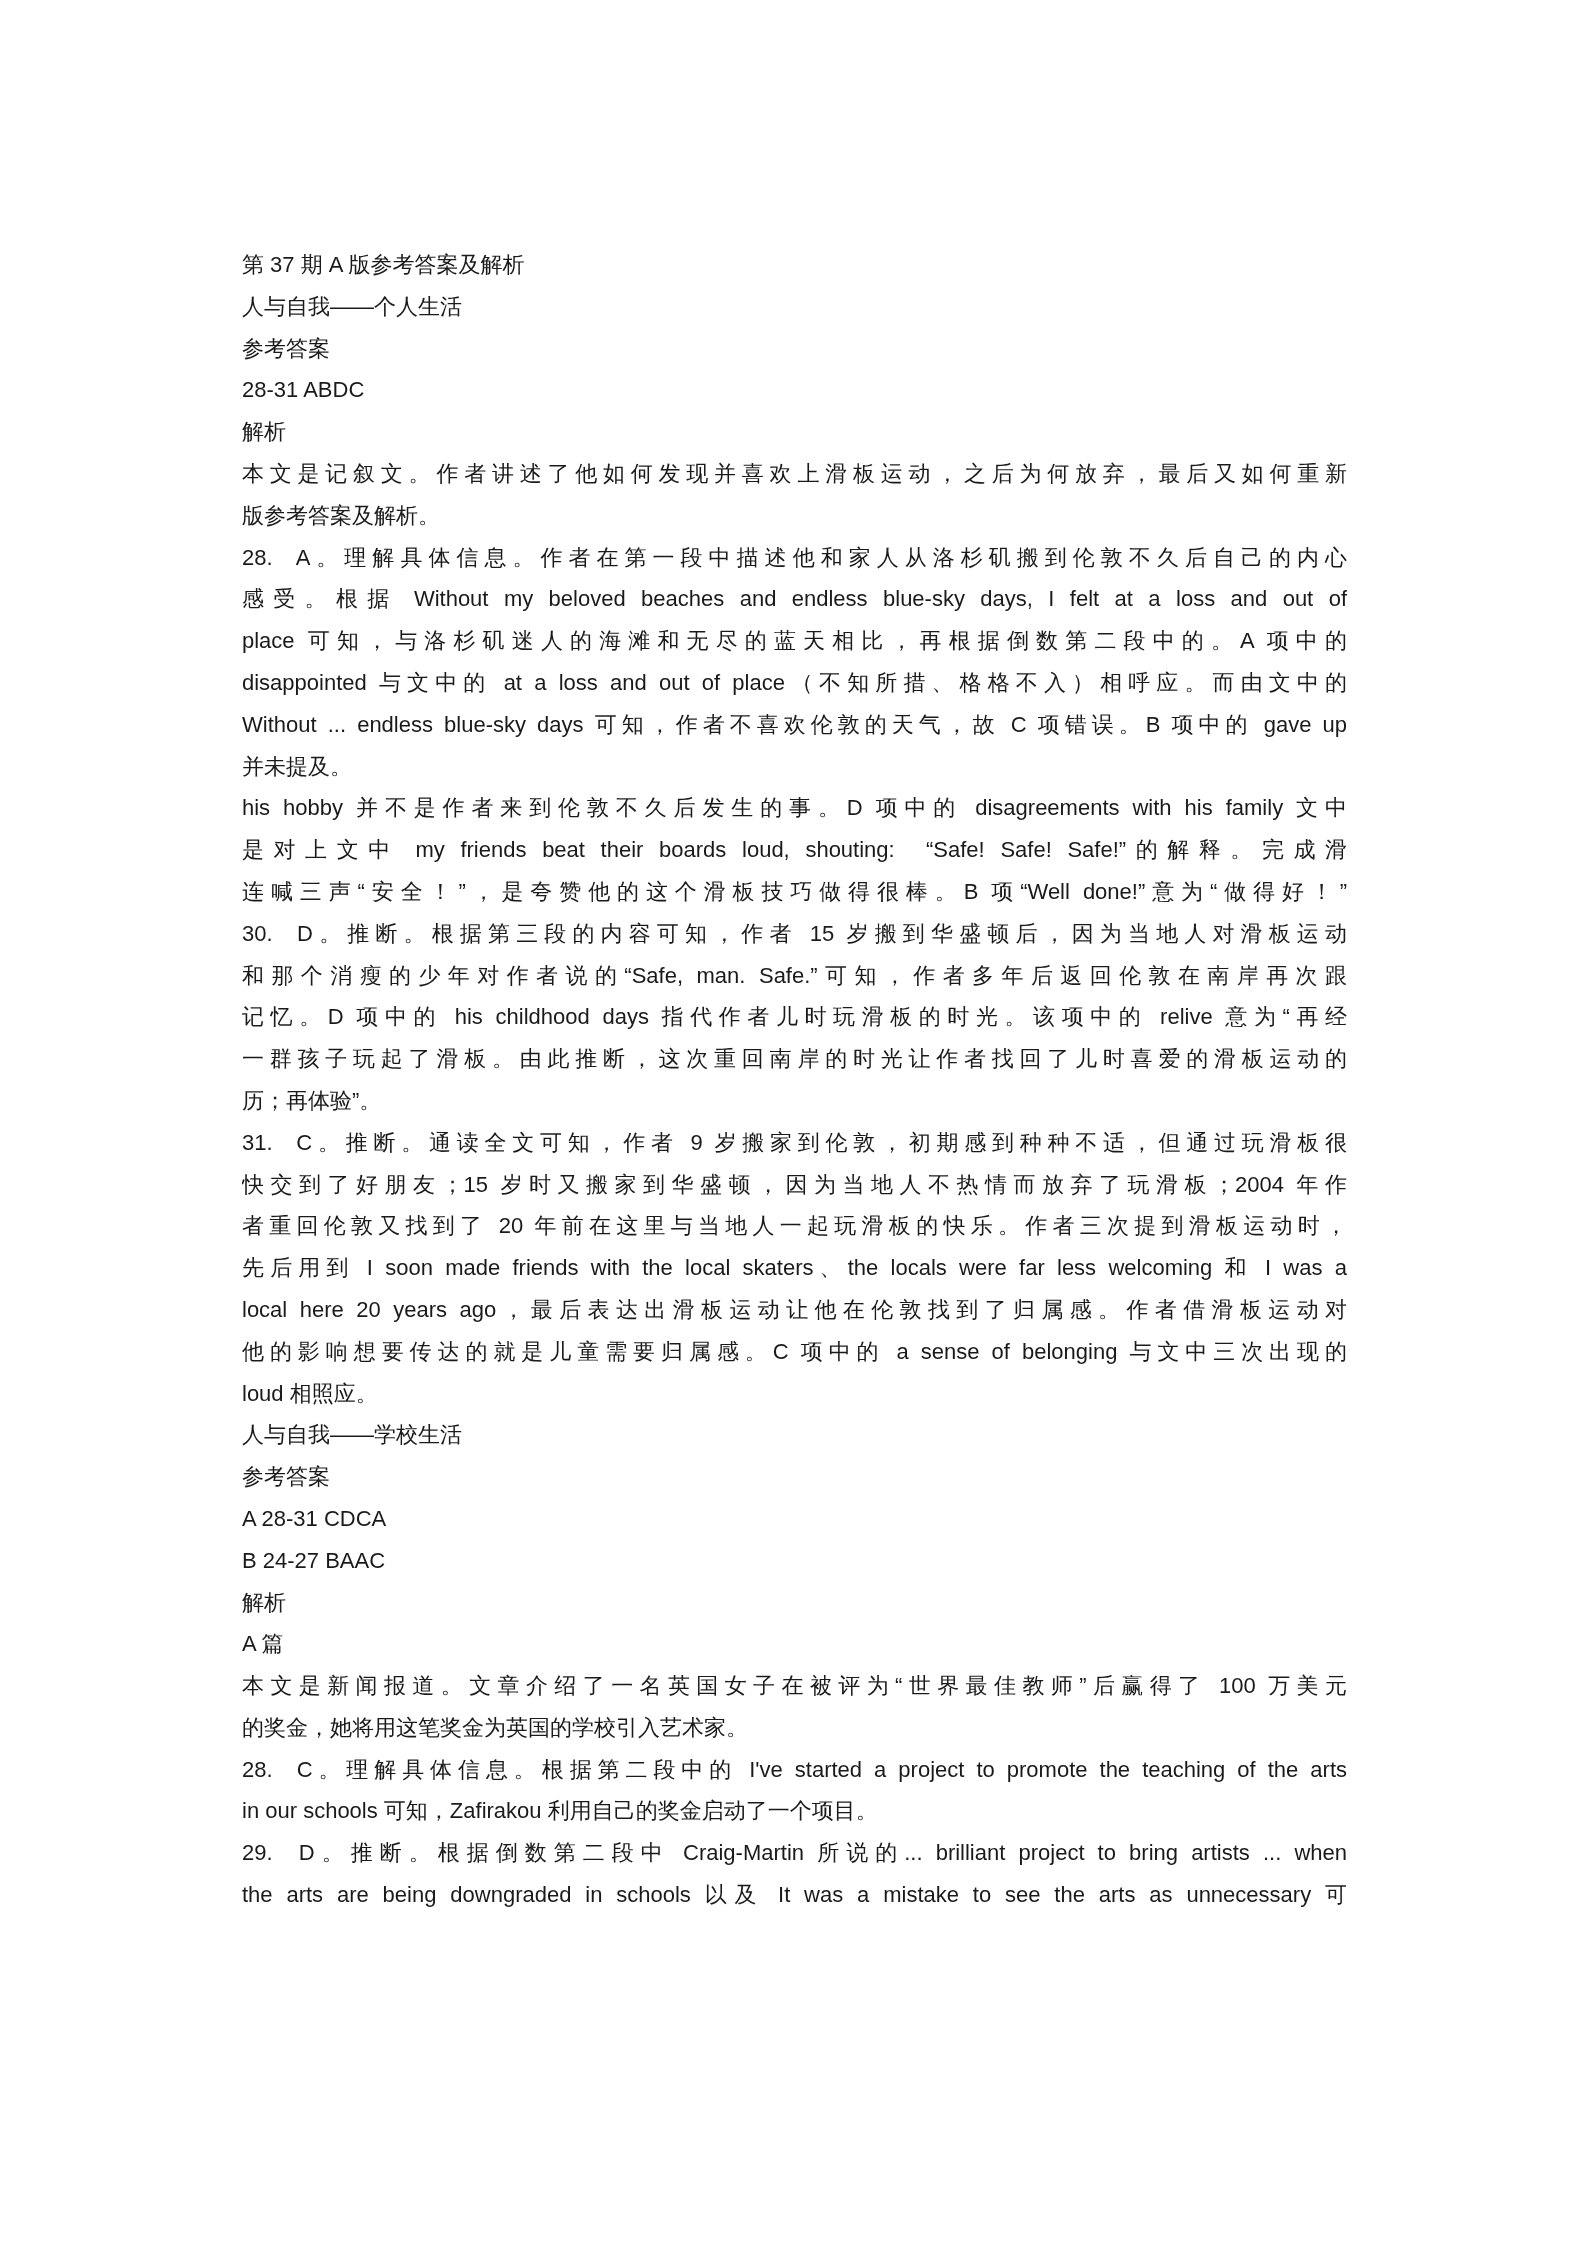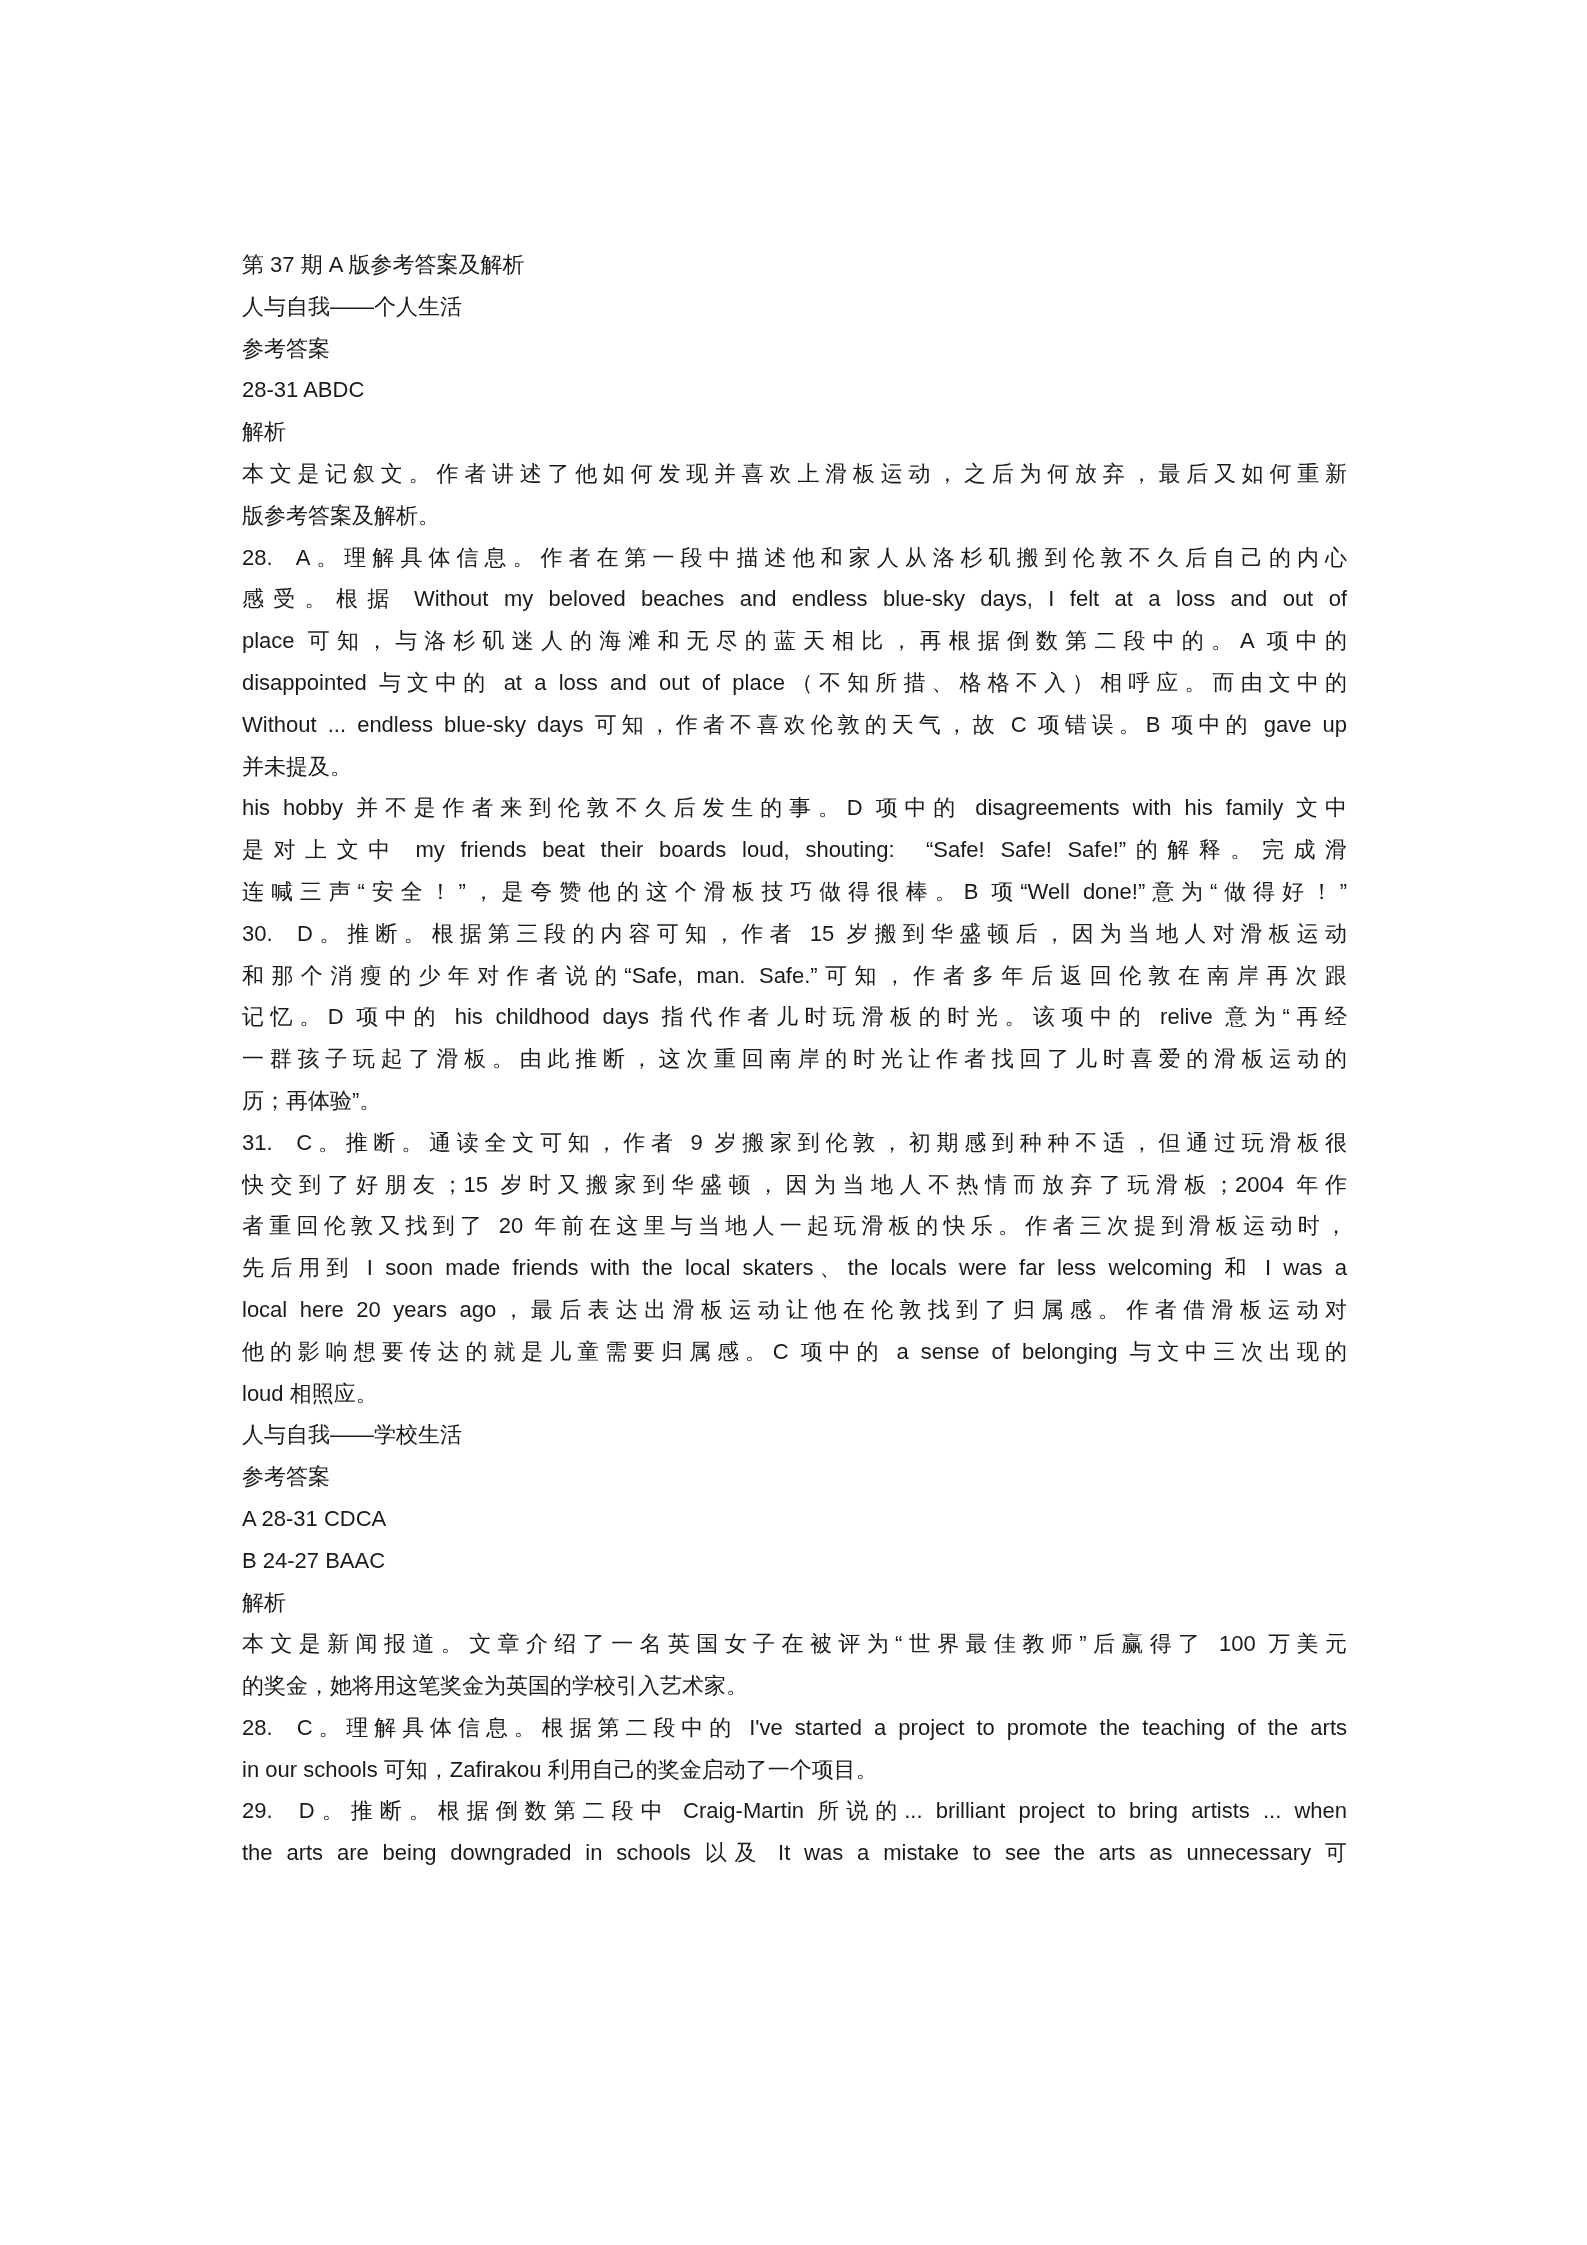--- a/index.html
+++ b/index.html
@@ -70,20 +70,21 @@
       <div class="line j">者重回伦敦又找到了 20 年前在这里与当地人一起玩滑板的快乐。作者三次提到滑板运动时，</div>
       <div class="line j">先后用到 I soon made friends with the local skaters、the locals were far less welcoming 和 I was a</div>
       <div class="line j">local here 20 years ago，最后表达出滑板运动让他在伦敦找到了归属感。作者借滑板运动对</div>
       <div class="line j">他的影响想要传达的就是儿童需要归属感。C 项中的 a sense of belonging 与文中三次出现的</div>
       <div class="line">loud 相照应。</div>
       <div class="line">人与自我——学校生活</div>
       <div class="line">参考答案</div>
       <div class="line">A 28-31 CDCA</div>
       <div class="line">B 24-27 BAAC</div>
       <div class="line">解析</div>
+      <div class="line">A 篇</div>
       <div class="line j">本文是新闻报道。文章介绍了一名英国女子在被评为“世界最佳教师”后赢得了 100 万美元</div>
       <div class="line">的奖金，她将用这笔奖金为英国的学校引入艺术家。</div>
       <div class="line j">28.&nbsp; C。理解具体信息。根据第二段中的 I've started a project to promote the teaching of the arts</div>
       <div class="line">in our schools 可知，Zafirakou 利用自己的奖金启动了一个项目。</div>
       <div class="line j">29.&nbsp; D。推断。根据倒数第二段中 Craig-Martin 所说的... brilliant project to bring artists ... when</div>
       <div class="line j">the arts are being downgraded in schools 以及 It was a mistake to see the arts as unnecessary 可</div>
     </div>
 </div>
 
 </body></html>

